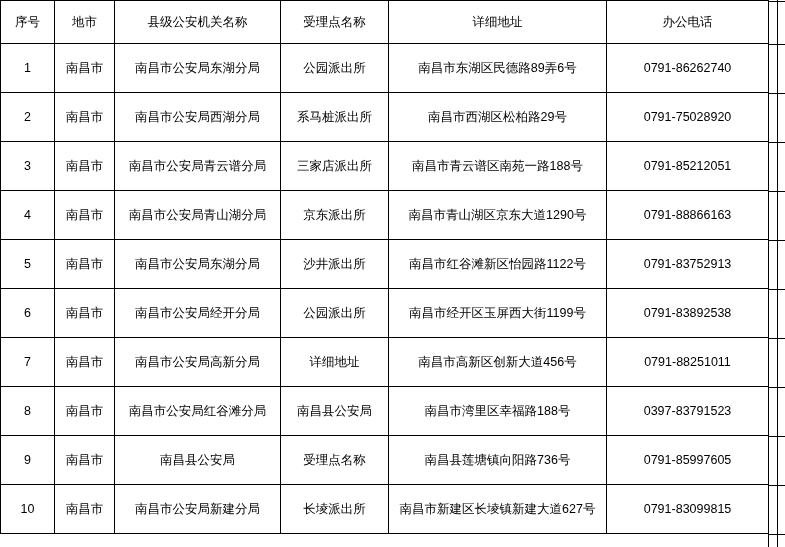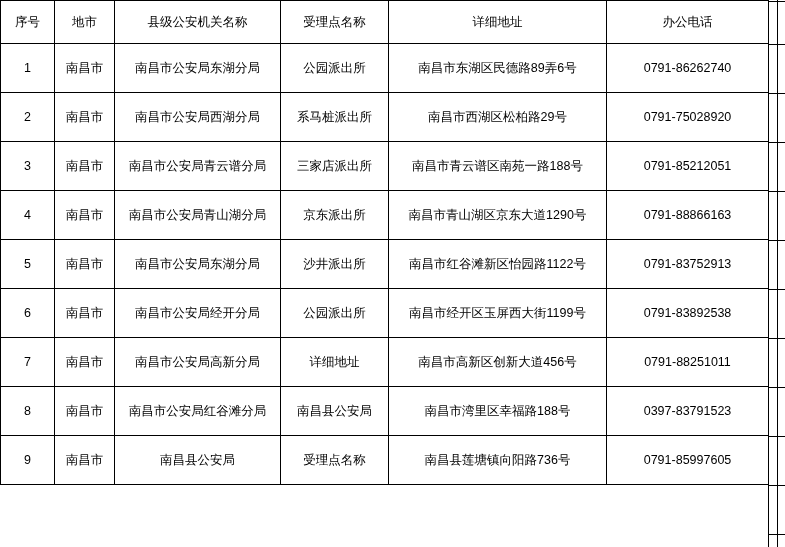--- a/index.html
+++ b/index.html
@@ -163,20 +163,28 @@
         <td>南昌市湾里区幸福路188号</td>
         <td>0397-83791523</td>
       </tr>
       <tr>
         <td>9</td>
         <td>南昌市</td>
         <td>南昌县公安局</td>
         <td>受理点名称</td>
         <td>南昌县莲塘镇向阳路736号</td>
         <td>0791-85997605</td>
+      </tr>
+      <tr>
+        <td>10</td>
+        <td>南昌市</td>
+        <td>南昌市公安局新建分局</td>
+        <td>长堎派出所</td>
+        <td>南昌市新建区长堎镇新建大道627号</td>
+        <td>0791-83099815</td>
       </tr>
     </tbody>
   </table>
 
   <div class="edge-cols">
     <div class="ecol e1"></div>
     <div class="ecol e2"></div>
   <div class="edge-rows" style="top: 1px; left: 0px; width: 17px; position: absolute;"></div>
       <div class="edge-rows" style="top: 44px; left: 0px; width: 17px; position: absolute;"></div>
       <div class="edge-rows" style="top: 44px; left: 0px; width: 17px; position: absolute;"></div>

